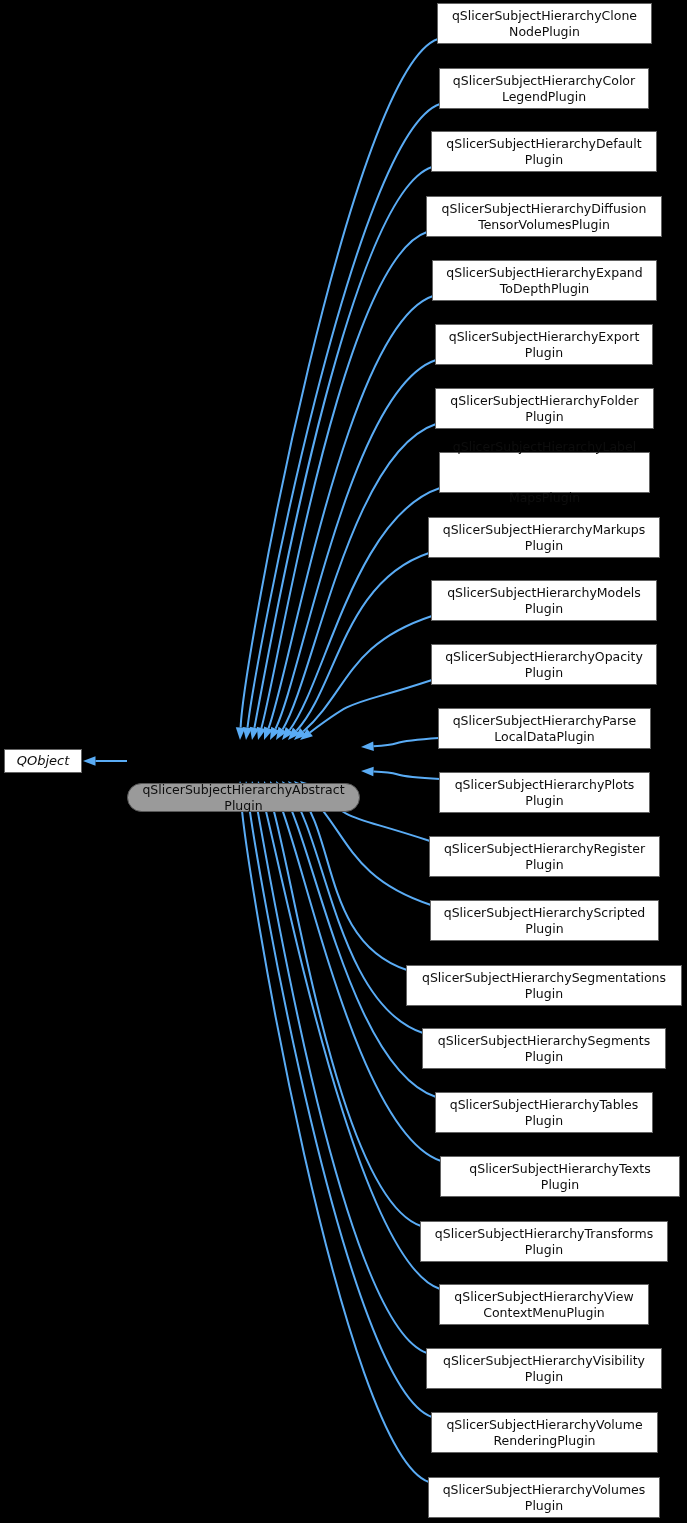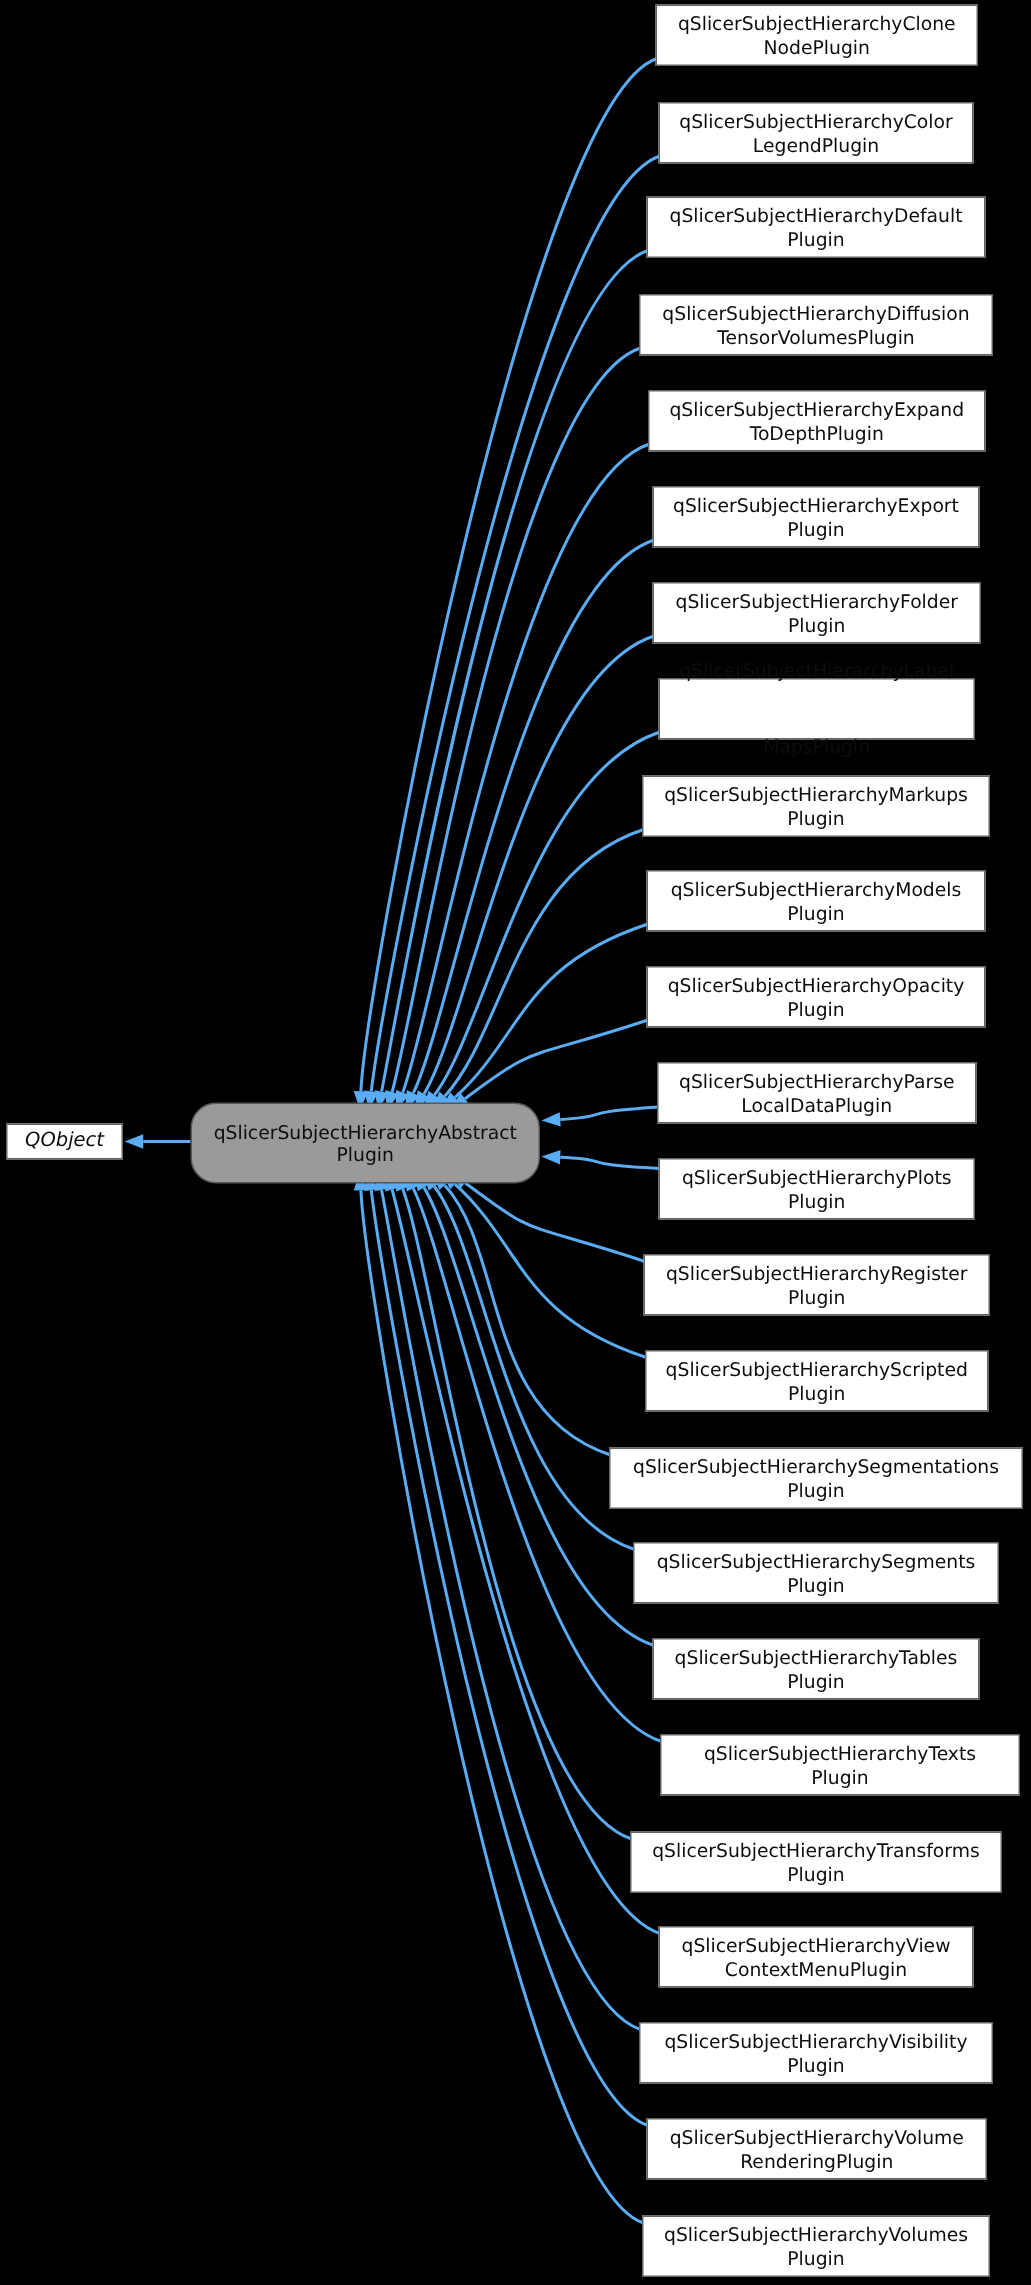--- a/index.html
+++ b/index.html
@@ -104,21 +104,21 @@
       <path d="M 429 1482 C 344 1454, 244 866, 240.6 793.5" fill="none" stroke="#5aacf5" stroke-width="2"></path>
       <polygon points="240,781 245.4,793.3 235.8,793.7" fill="#5aacf5"></polygon>
       <path d="M 127 761 C 115 761, 108 761, 95.5 761.0" fill="none" stroke="#5aacf5" stroke-width="2"></path>
       <polygon points="83,761 95.5,756.2 95.5,765.8" fill="#5aacf5"></polygon>
     </svg>
 
   <div class="node base" id="node-base" style="left: 4px; top: 749px; width: 78px; height: 24px; font-style: italic;">
     <span class="ln">QObject</span>
   </div>
 
-  <div class="node center" id="node-center" style="left: 127px; top: 735px; width: 233px; height: 54px; border-radius: 17px;">
+  <div class="node center" id="node-center" style="left: 127px; top: 783px; width: 233px; height: 29px; border-radius: 17px;">
     <span class="ln">qSlicerSubjectHierarchyAbstract</span>
     <span class="ln">Plugin</span>
   </div>
 
   <div id="derived-nodes">
       <div class="node" title="qSlicerSubjectHierarchyCloneNodePlugin" style="left: 437px; top: 3px; width: 215px; height: 41px;">
         <span class="ln">qSlicerSubjectHierarchyClone</span>
         <span class="ln">NodePlugin</span>
       </div>
       <div class="node" title="qSlicerSubjectHierarchyColorLegendPlugin" style="left: 439px; top: 68px; width: 210px; height: 41px;">

